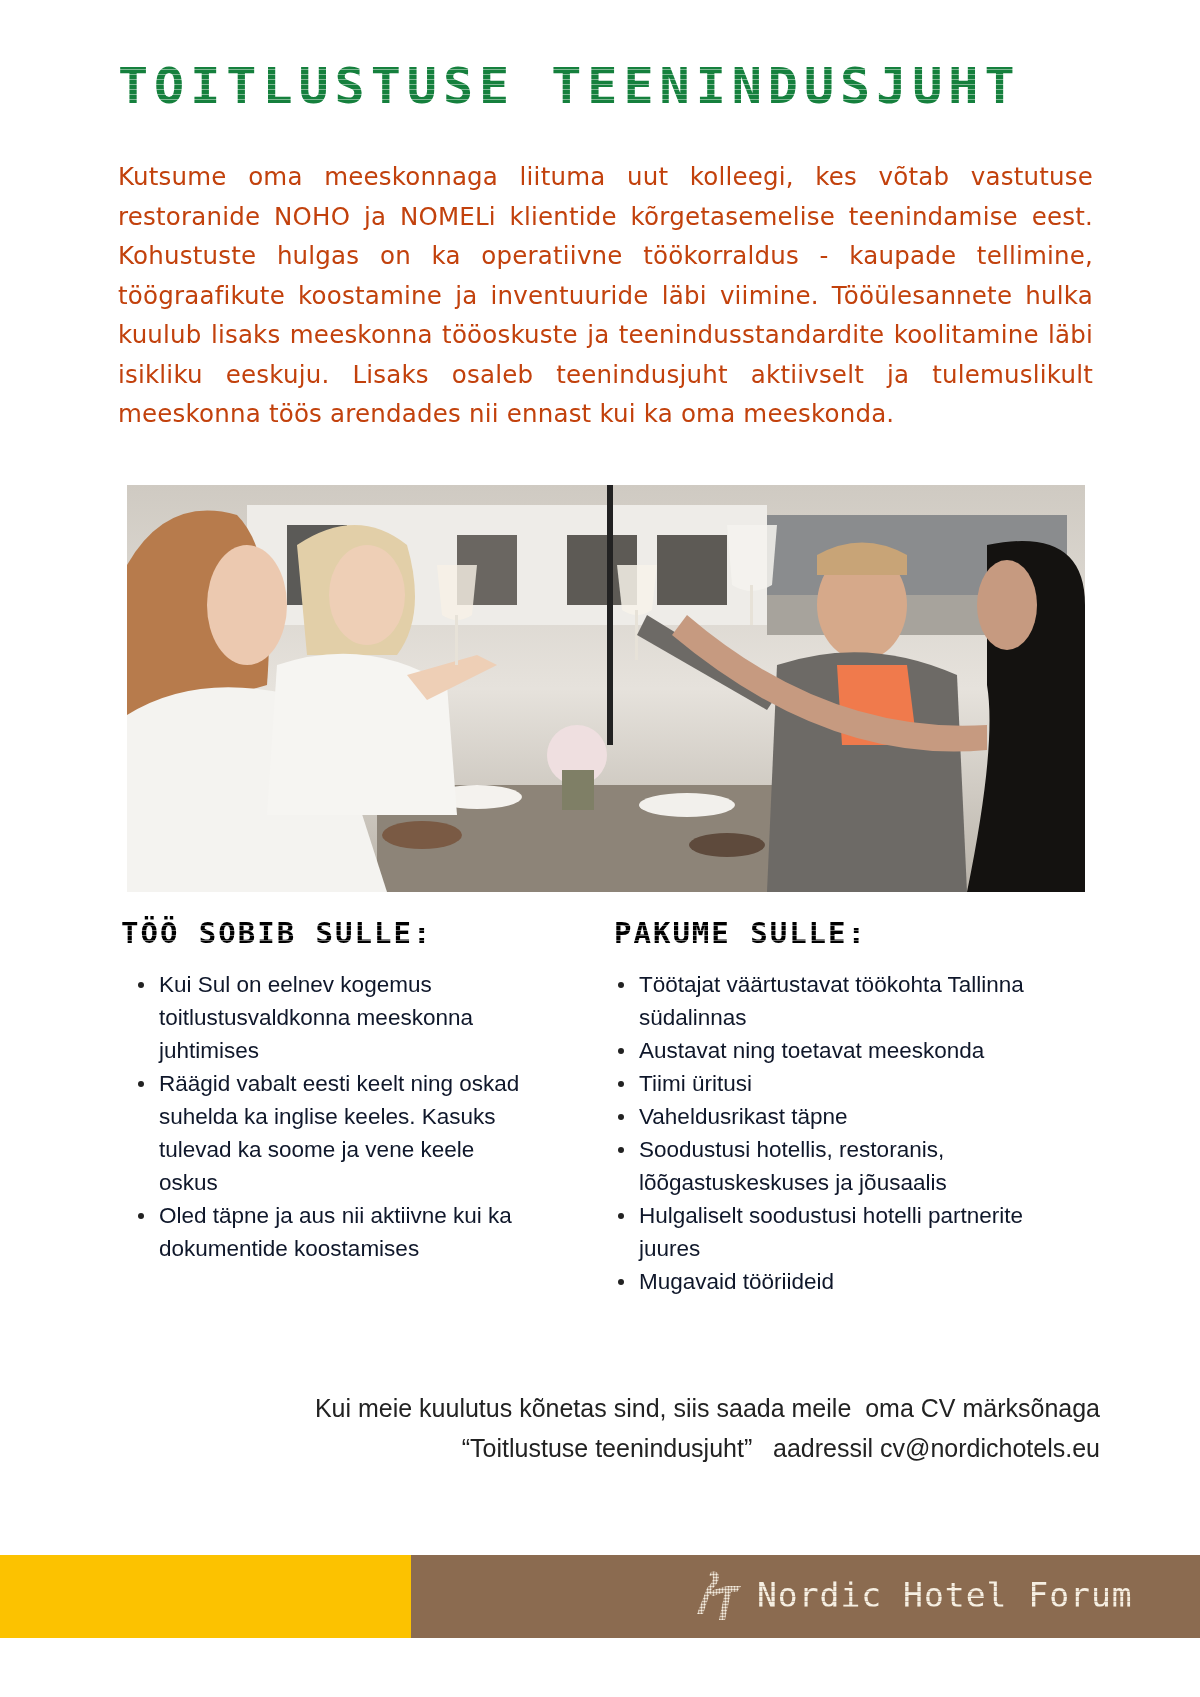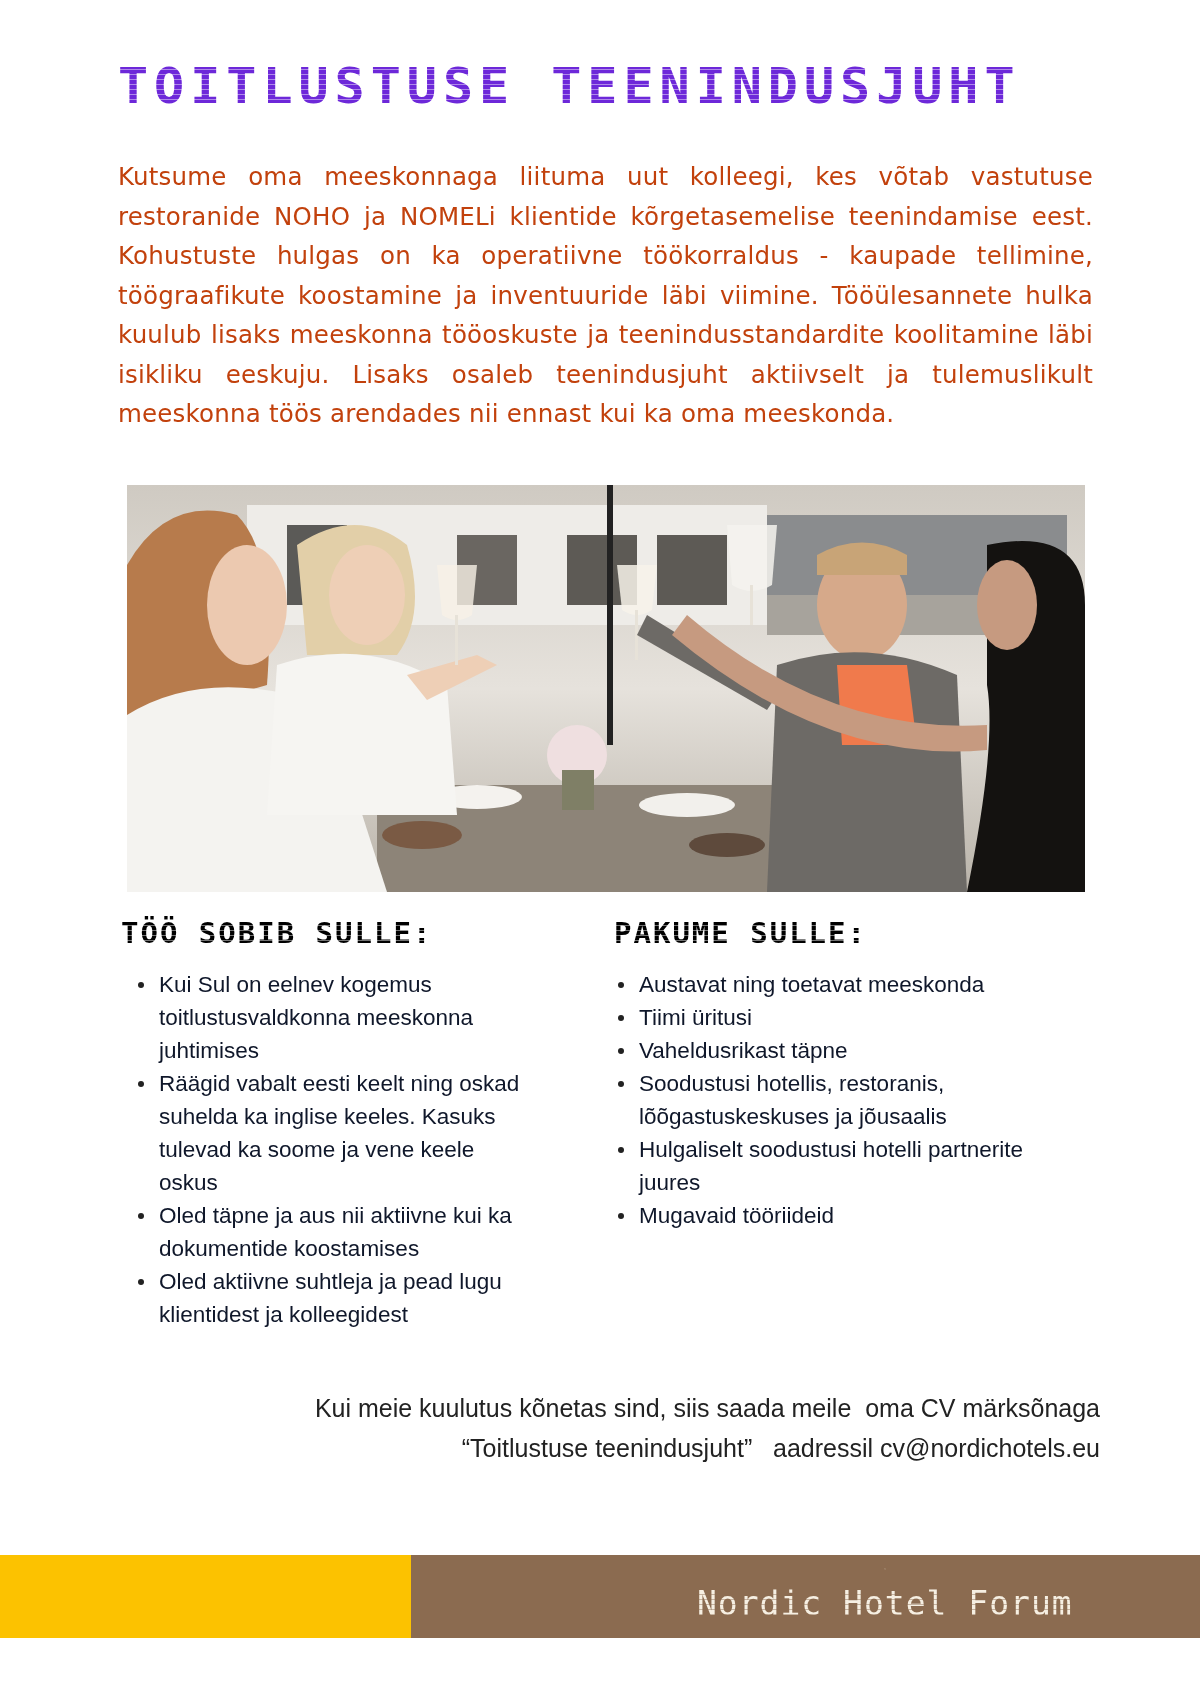--- a/index.html
+++ b/index.html
@@ -2,21 +2,21 @@
 <html><head>
   <meta charset="utf-8">
   <style>
     * { box-sizing: border-box; margin: 0; padding: 0; }
     html, body { width: 1200px; height: 1697px; background: #ffffff; overflow: hidden; }
     body { position: relative; font-family: "DejaVu Sans", sans-serif; color: #111; }
 
     .title {
       position: absolute; left: 118px; top: 58px; width: 980px;
       font-family: "DejaVu Sans Mono", monospace; font-weight: bold;
-      font-size: 50px; letter-spacing: 6px; line-height: 56px; color: #6d28d9;
+      font-size: 50px; letter-spacing: 6px; line-height: 56px; color: #15803d;
       white-space: nowrap;
     }
     .dotted {
       
       -webkit-mask-image: repeating-linear-gradient(0deg, #000 0 4px, rgba(0,0,0,0.55) 4px 5px);
       mask-image: repeating-linear-gradient(0deg, #000 0 4px, rgba(0,0,0,0.55) 4px 5px);
     }
 
     .intro {
       position: absolute; left: 118px; top: 157px; width: 975px;
@@ -56,21 +56,21 @@
     }
     .cta span { display: block; white-space: pre; }
 
     .footer-yellow {
       position: absolute; left: 0; top: 1555px; width: 411px; height: 83px; background: #fcc200;
     }
     .footer-brown {
       position: absolute; left: 411px; top: 1555px; width: 789px; height: 83px; background: #8b6b50;
     }
     .brand {
-      position: absolute; left: 697px; top: 1568px; height: 56px; display: flex; align-items: center; gap: 14px; flex-direction: column;
+      position: absolute; left: 697px; top: 1568px; height: 56px; display: flex; align-items: center; gap: 14px;
     }
     .brand-logo { width: 46px; height: 52px; }
     .brand-name {
       font-family: "DejaVu Sans Mono", monospace; font-size: 33px; letter-spacing: 1px; color: #f6efe2;
       white-space: nowrap; line-height: 40px;
     }
   </style>
 </head>
 <body>
 
@@ -133,25 +133,25 @@
     <ellipse cx="880" cy="120" rx="30" ry="45" fill="#c69a80"></ellipse>
     <path d="M560 130 Q700 250 860 240 L860 265 Q700 280 545 150 Z" fill="#c69a80"></path>
   </svg>
 </div>
 
 <h2 class="col-heading col-left-h dotted">TÖÖ SOBIB SULLE:</h2>
 <ul class="list list-left">
   <li>Kui Sul on eelnev kogemus toitlustusvaldkonna meeskonna juhtimises</li>
   <li>Räägid vabalt eesti keelt ning oskad suhelda ka inglise keeles. Kasuks tulevad ka soome ja vene keele oskus</li>
   <li>Oled täpne ja aus nii aktiivne kui ka dokumentide koostamises</li>
-  <li>Oled aktiivne suhtleja ja pead lugu klientidest ja kolleegidest</li>
 </ul>
 
 <h2 class="col-heading col-right-h dotted">PAKUME SULLE:</h2>
 <ul class="list list-right">
+  <li>Töötajat väärtustavat töökohta Tallinna südalinnas</li>
   <li>Austavat ning toetavat meeskonda</li>
   <li>Tiimi üritusi</li>
   <li>Vaheldusrikast täpne</li>
   <li>Soodustusi hotellis, restoranis, lõõgastuskeskuses ja jõusaalis</li>
   <li>Hulgaliselt soodustusi hotelli partnerite juures</li>
   <li>Mugavaid tööriideid</li>
 </ul>
 
 <div class="cta">
   <span>Kui meie kuulutus kõnetas sind, siis saada meile  oma CV märksõnaga</span>

